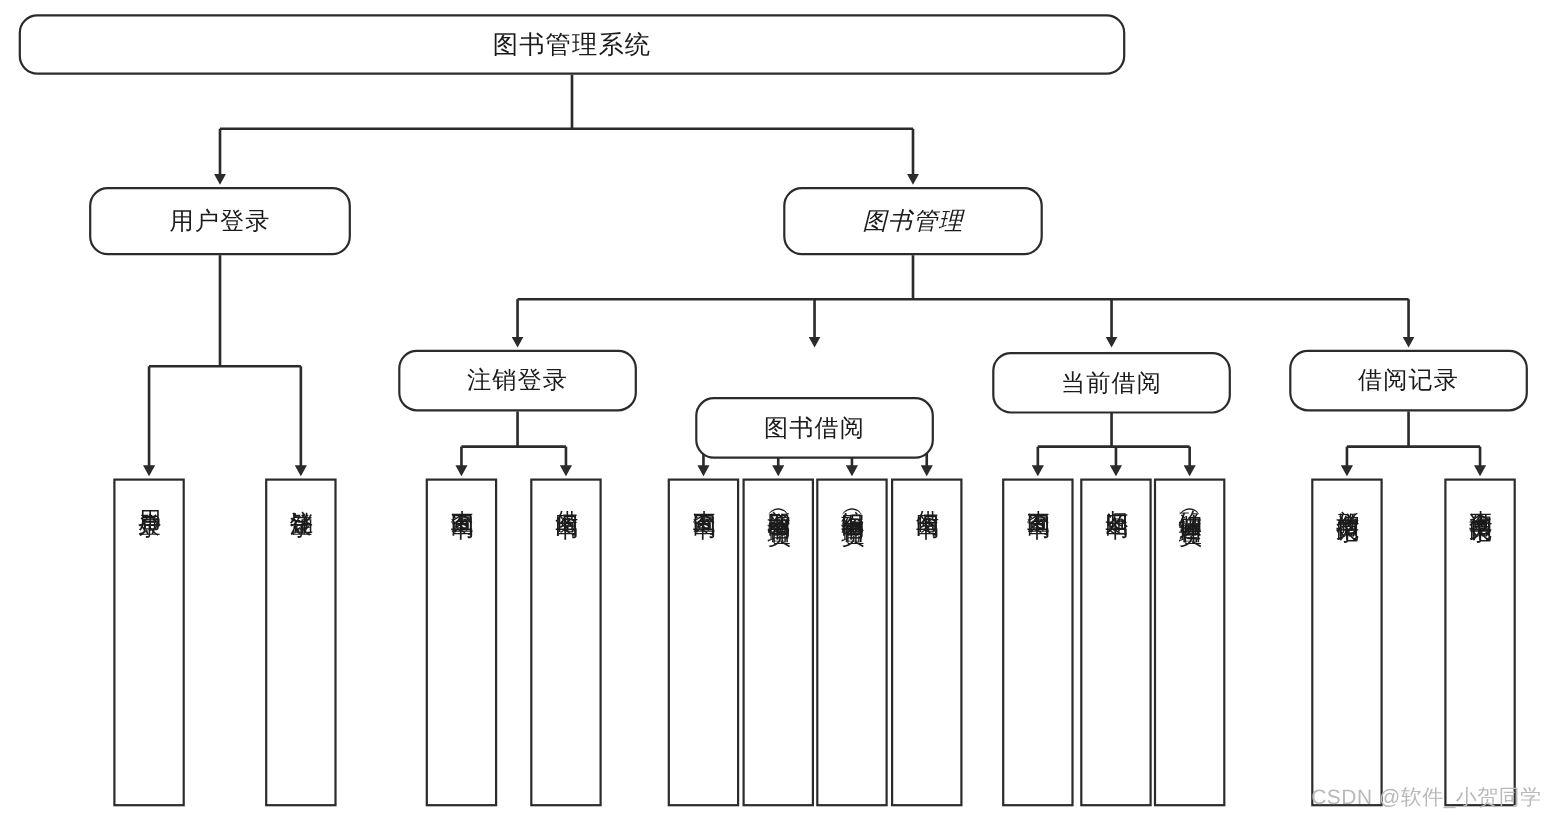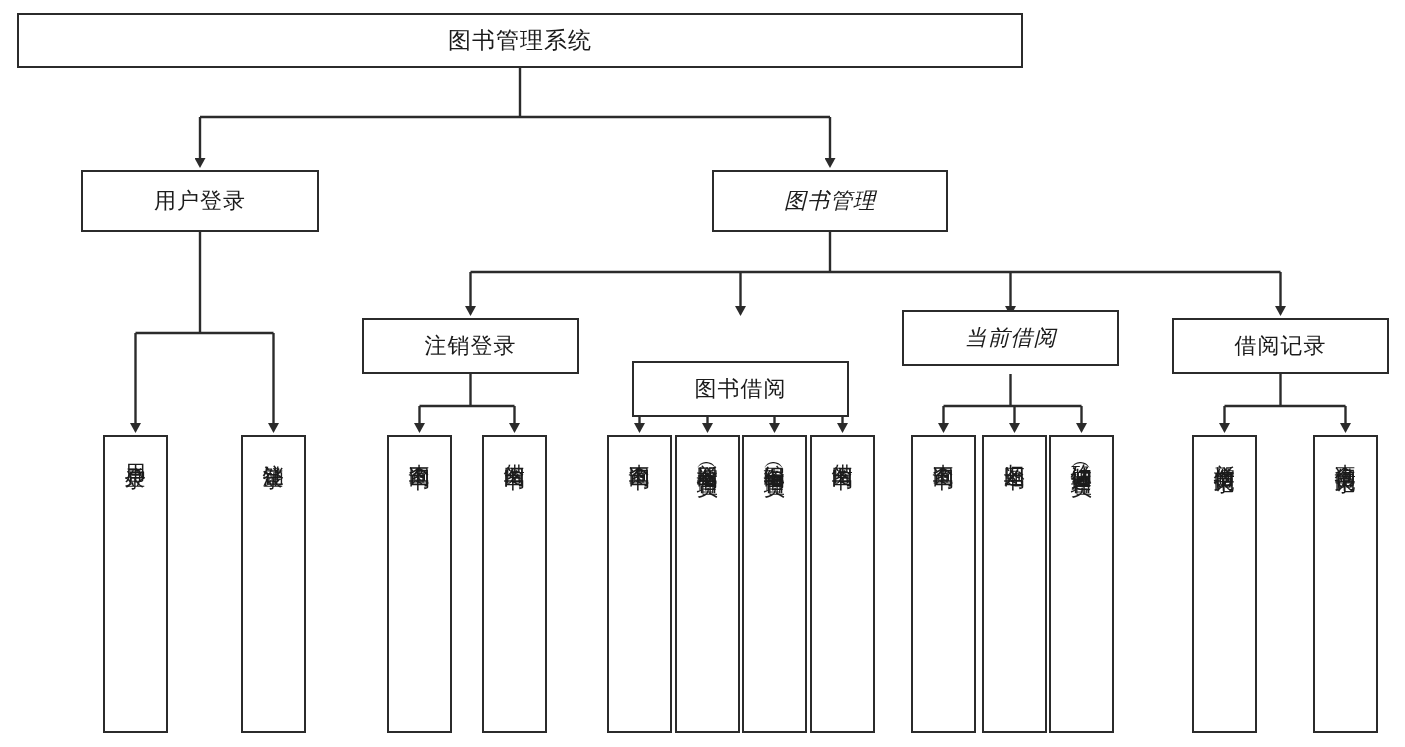--- a/index.html
+++ b/index.html
@@ -32,20 +32,21 @@
     border: 2px solid #2b2b2b;
     display: flex;
     align-items: center;
     justify-content: center;
     color: #1b1b1b;
   }
   .node.horiz {
     font-size: 22px;
     letter-spacing: 1px;
     padding: 2px 4px;
+    border-radius: 17px;
   }
   .node.vert {
     font-size: 21px;
     letter-spacing: 2px;
     align-items: flex-start;
     padding-top: 10px;
   }
   .node.vert .vtext {
     writing-mode: vertical-rl;
     text-orientation: upright;
@@ -121,21 +122,21 @@
       </div>
       <div class="node horiz" style="left: 712px; top: 170px; width: 236px; height: 62px; font-style: italic;">
         <span>图书管理</span>
       </div>
       <div class="node horiz" style="left: 362px; top: 318px; width: 217px; height: 56px;">
         <span>注销登录</span>
       </div>
       <div class="node horiz" style="left: 632px; top: 318px; width: 217px; height: 56px; margin-top: 43px;">
         <span>图书借阅</span>
       </div>
-      <div class="node horiz" style="left: 902px; top: 310px; width: 217px; height: 56px; font-style: italic;">
+      <div class="node horiz" style="left: 902px; top: 320px; width: 217px; height: 56px;">
         <span>当前借阅</span>
       </div>
       <div class="node horiz" style="left: 1172px; top: 318px; width: 217px; height: 56px;">
         <span>借阅记录</span>
       </div>
       <div class="node vert" style="left: 103px; top: 435px; width: 65px; height: 298px;">
         <span class="vtext">用户登录</span>
       </div>
       <div class="node vert" style="left: 241px; top: 435px; width: 65px; height: 298px;">
         <span class="vtext">注销登录</span>
@@ -168,13 +169,14 @@
         <span class="vtext">确认归还（管理员）</span>
       </div>
       <div class="node vert" style="left: 1192px; top: 435px; width: 65px; height: 298px;">
         <span class="vtext">新增借阅记录</span>
       </div>
       <div class="node vert" style="left: 1313px; top: 435px; width: 65px; height: 298px;">
         <span class="vtext">查询借阅记录</span>
       </div>
     </div>
 
+  <div class="watermark" style="left:1192px; top:712px;">CSDN @软件_小贺同学</div>
 </div>
 
 </body></html>

